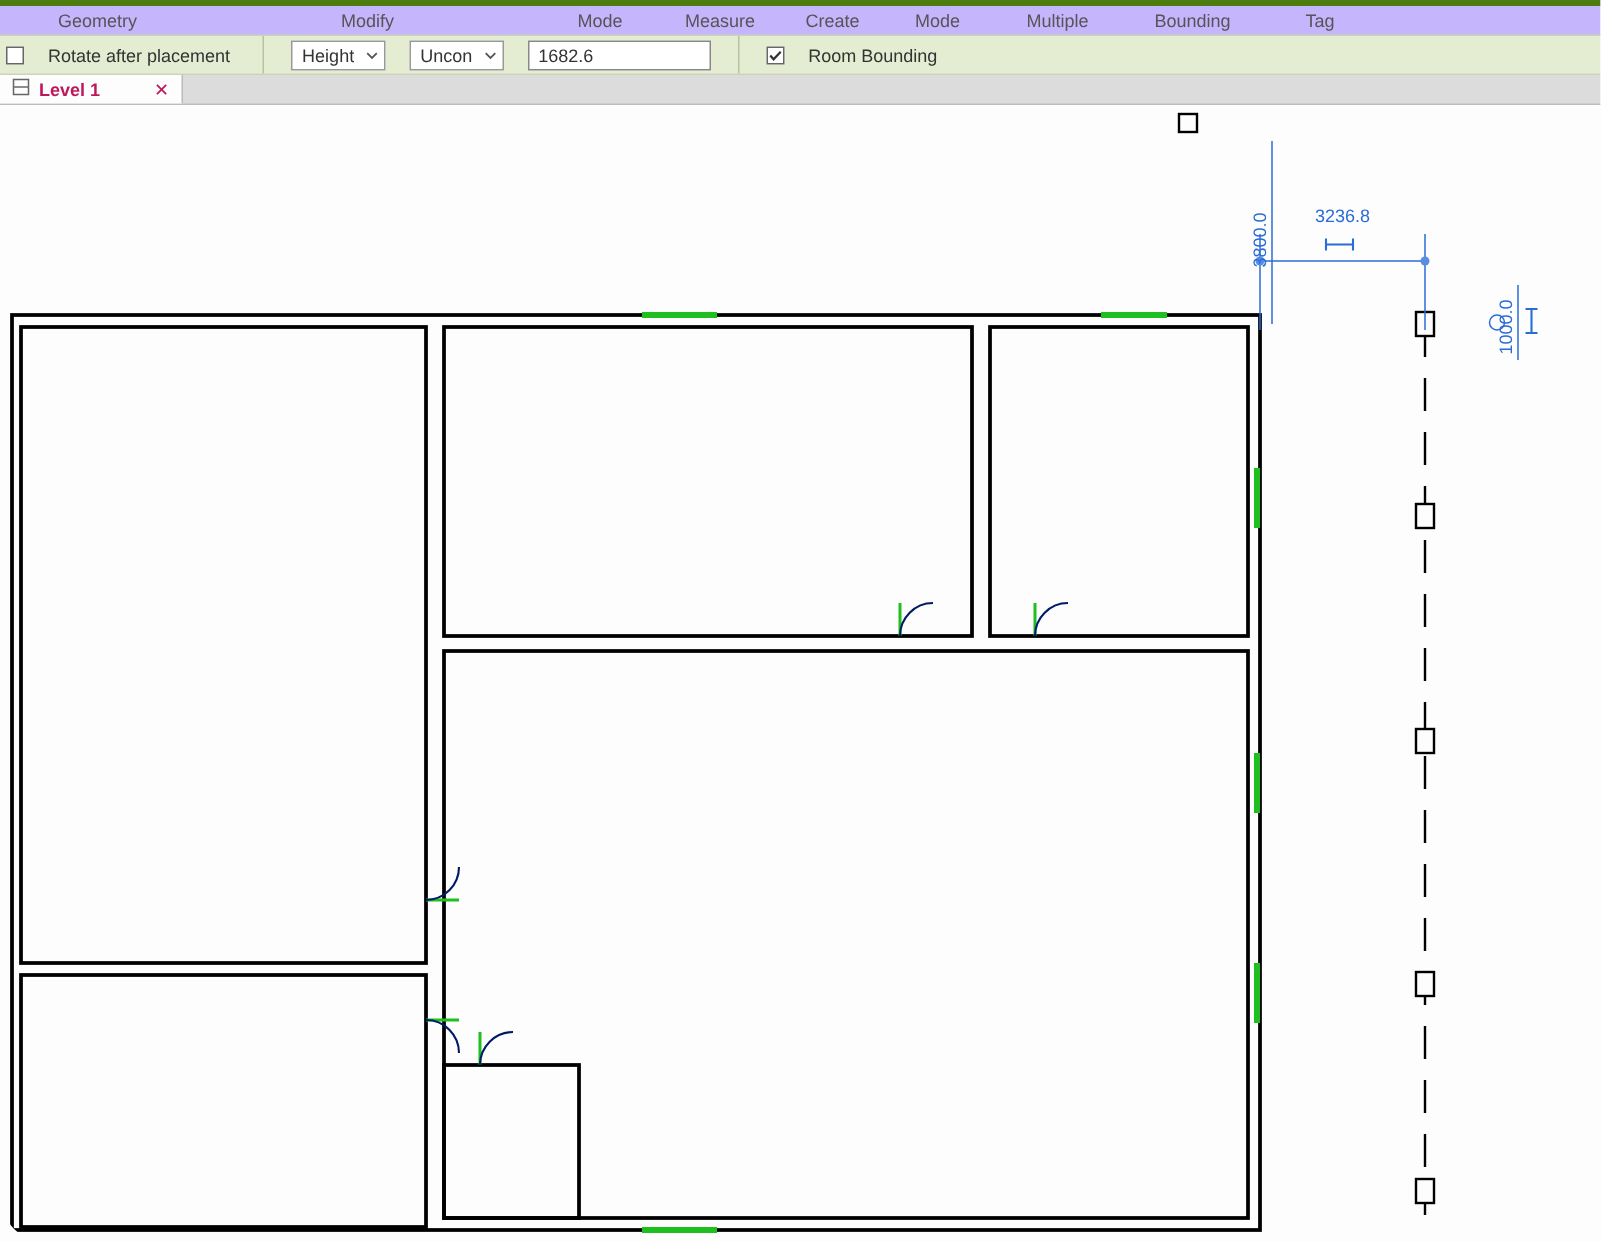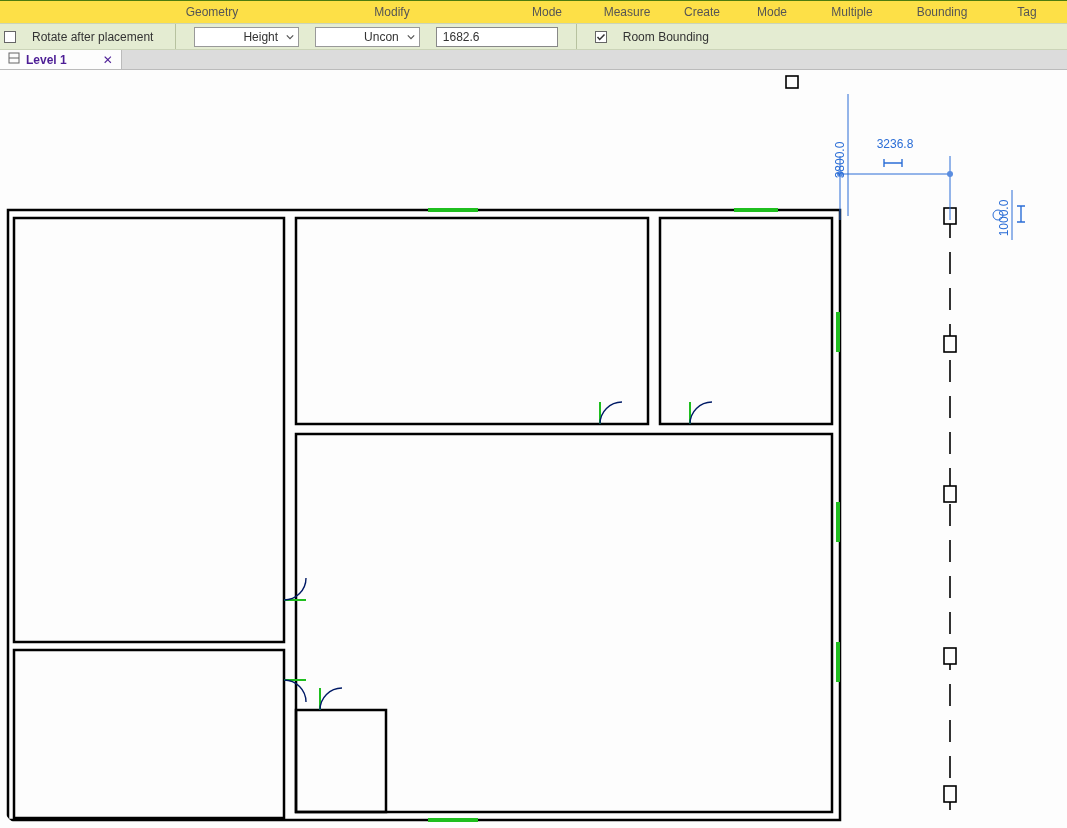--- a/index.html
+++ b/index.html
@@ -4,26 +4,25 @@
 <style>
   * { box-sizing: border-box; }
   html, body { margin: 0; padding: 0; width: 1067px; height: 828px; overflow: hidden; font-family: "Segoe UI", Arial, sans-serif; font-size: 12px; color: #333; }
   body { background: #fdfdfd; display: flex; flex-direction: column; }
 
   
   .ribbon-labels {
     display: flex;
     align-items: center;
     height: 24px;
-    background: #fde047;
-    border-top: 1px solid #4d7c0f;
+    background: #c4b5fd;
+    border-top: 4px solid #4d7c0f;
     border-bottom: 1px solid #cbd4b8;
     white-space: nowrap;
     user-select: none;
-    justify-content: flex-end;
   }
   .ribbon-labels .label { text-align: center; color: #555; }
 
   
   .options-bar {
     display: flex;
     align-items: center;
     height: 26px;
     background: #e4ecd2;
     border-bottom: 1px solid #cbd4b8;
@@ -51,21 +50,21 @@
     display: inline-flex;
     align-items: center;
     background: #fff;
     border: 1px solid #999;
     height: 20px;
     padding: 0 4px 0 6px;
     margin-right: 4px;
     cursor: pointer;
   }
   .dropdown .caret { margin-left: 8px; }
-  .dropdown .value { max-width: 42px; overflow: hidden; white-space: nowrap; margin-left: 42px; }
+  .dropdown .value { max-width: 42px; overflow: hidden; white-space: nowrap; }
   .num-input {
     height: 20px;
     width: 122px;
     border: 1px solid #888;
     background: #fff;
     display: flex;
     align-items: center;
     padding: 0 6px;
   }
 
@@ -80,21 +79,21 @@
   }
   .tab {
     display: flex;
     align-items: center;
     height: 100%;
     padding: 0 8px;
     background: #fdfdfd;
     border-right: 1px solid #bbb;
     gap: 6px;
     font-weight: 600;
-    color: #4c1d95;
+    color: #be185d;
     text-align: center;
   }
   .tab .close { margin-left: 30px; font-weight: normal; cursor: pointer; }
 
   
   .canvas {
     flex: 1;
     position: relative;
     background: #fdfdfd;
     overflow: hidden;

